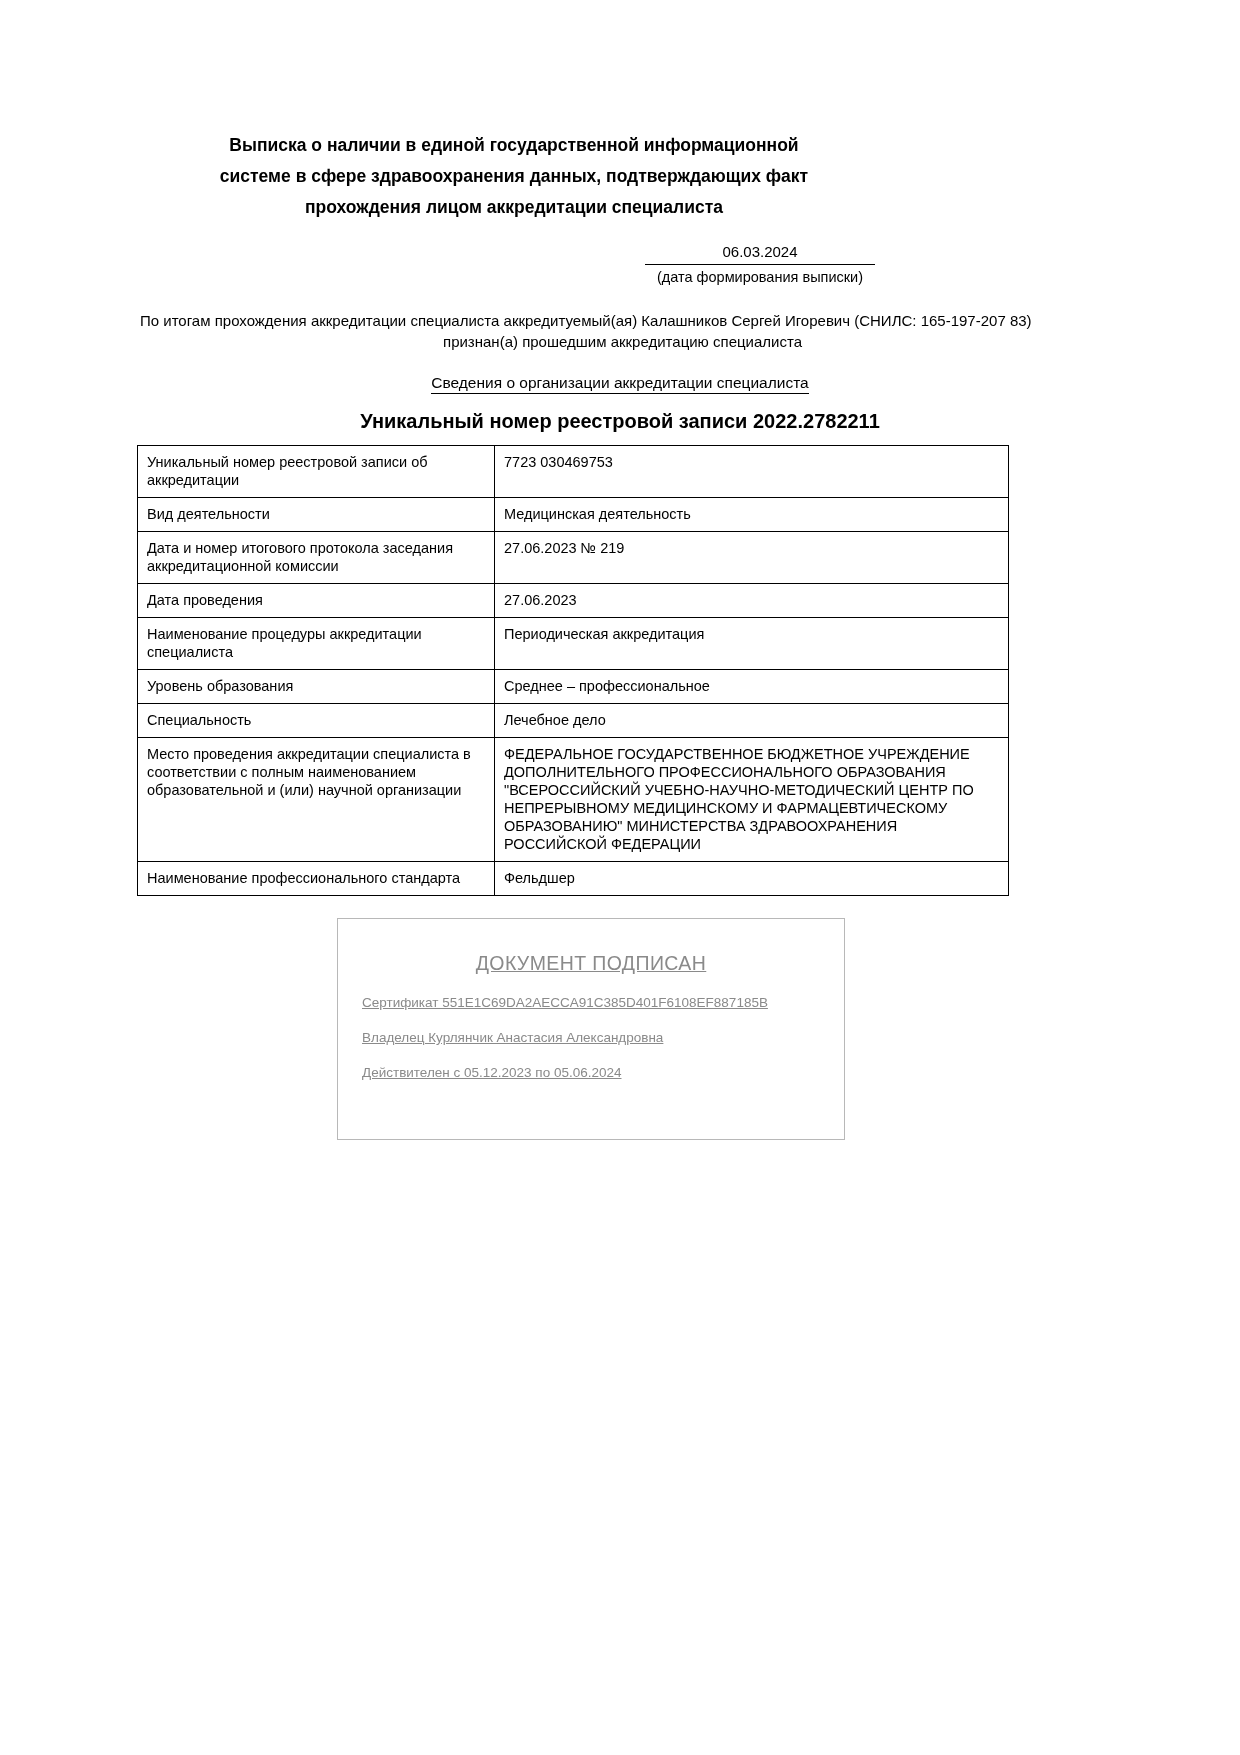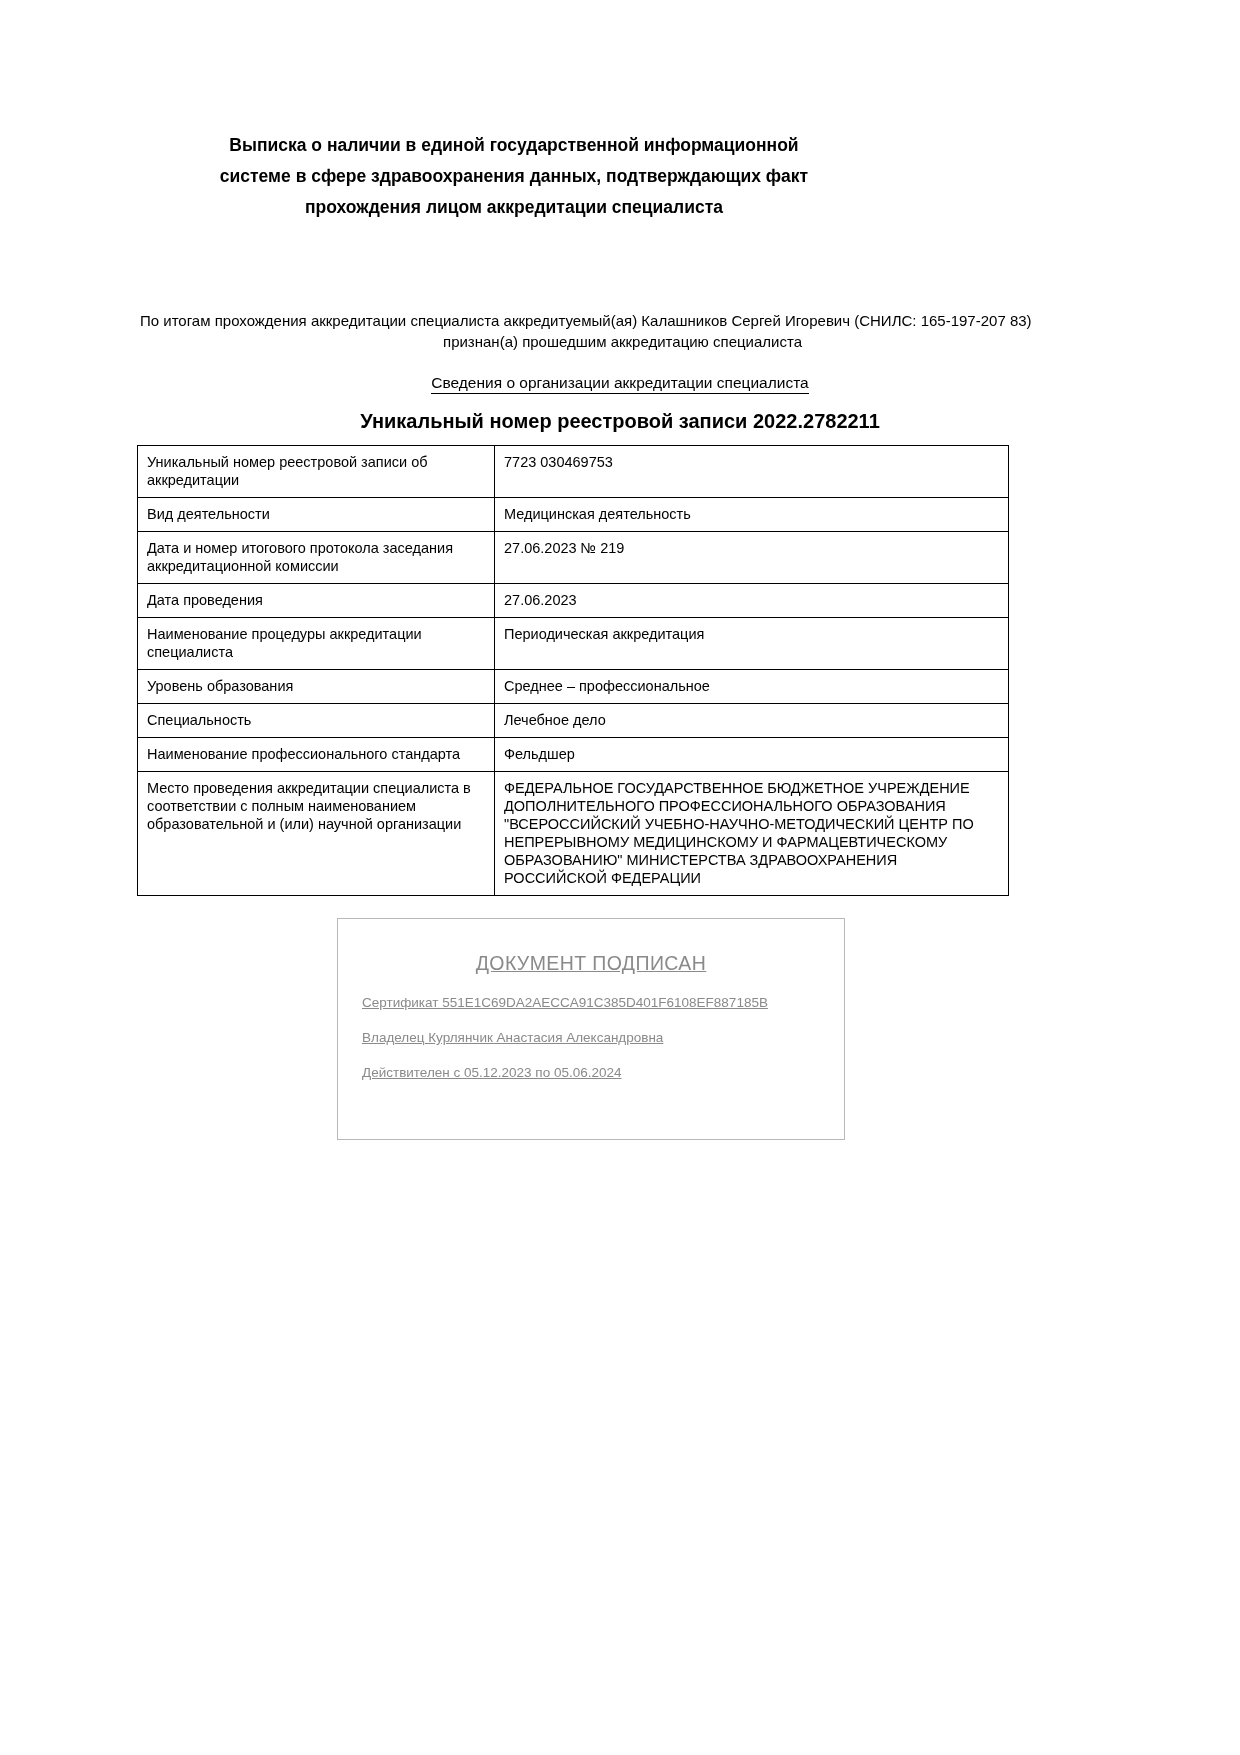--- a/index.html
+++ b/index.html
@@ -143,20 +143,24 @@
 <body>
 
 <div class="page">
 
   <div class="doc-title">
     <span class="tline">Выписка о наличии в единой государственной информационной</span>
     <span class="tline">системе в сфере здравоохранения данных, подтверждающих факт</span>
     <span class="tline">прохождения лицом аккредитации специалиста</span>
   </div>
 
+  <div class="date-block">
+    <span class="date-value">06.03.2024</span>
+    <span class="date-caption">(дата формирования выписки)</span>
+  </div>
 
   <div class="intro">
     <span class="iline first">По итогам прохождения аккредитации специалиста аккредитуемый(ая) Калашников Сергей Игоревич (СНИЛС: 165-197-207 83)</span>
     <span class="iline">признан(а) прошедшим аккредитацию специалиста</span>
   </div>
 
   <div class="section-heading">
     <span>Сведения о организации аккредитации специалиста</span>
   </div>
 
@@ -186,26 +190,26 @@
       </tr>
       <tr>
         <td class="label">Уровень образования</td>
         <td class="value">Среднее – профессиональное</td>
       </tr>
       <tr>
         <td class="label">Специальность</td>
         <td class="value">Лечебное дело</td>
       </tr>
       <tr>
+        <td class="label">Место проведения аккредитации специалиста в соответствии с полным наименованием образовательной и (или) научной организации</td>
+        <td class="value">ФЕДЕРАЛЬНОЕ ГОСУДАРСТВЕННОЕ БЮДЖЕТНОЕ УЧРЕЖДЕНИЕ ДОПОЛНИТЕЛЬНОГО ПРОФЕССИОНАЛЬНОГО ОБРАЗОВАНИЯ "ВСЕРОССИЙСКИЙ УЧЕБНО-НАУЧНО-МЕТОДИЧЕСКИЙ ЦЕНТР ПО НЕПРЕРЫВНОМУ МЕДИЦИНСКОМУ И ФАРМАЦЕВТИЧЕСКОМУ ОБРАЗОВАНИЮ" МИНИСТЕРСТВА ЗДРАВООХРАНЕНИЯ РОССИЙСКОЙ ФЕДЕРАЦИИ</td>
+      </tr>
+      <tr>
         <td class="label">Наименование профессионального стандарта</td>
         <td class="value">Фельдшер</td>
-      </tr>
-      <tr>
-        <td class="label">Место проведения аккредитации специалиста в соответствии с полным наименованием образовательной и (или) научной организации</td>
-        <td class="value">ФЕДЕРАЛЬНОЕ ГОСУДАРСТВЕННОЕ БЮДЖЕТНОЕ УЧРЕЖДЕНИЕ ДОПОЛНИТЕЛЬНОГО ПРОФЕССИОНАЛЬНОГО ОБРАЗОВАНИЯ "ВСЕРОССИЙСКИЙ УЧЕБНО-НАУЧНО-МЕТОДИЧЕСКИЙ ЦЕНТР ПО НЕПРЕРЫВНОМУ МЕДИЦИНСКОМУ И ФАРМАЦЕВТИЧЕСКОМУ ОБРАЗОВАНИЮ" МИНИСТЕРСТВА ЗДРАВООХРАНЕНИЯ РОССИЙСКОЙ ФЕДЕРАЦИИ</td>
       </tr>
     </tbody>
   </table>
 
   <div class="signature">
     <div class="sig-h">ДОКУМЕНТ ПОДПИСАН</div>
     <div class="sig-line">Сертификат 551E1C69DA2AECCA91C385D401F6108EF887185B</div>
     <div class="sig-line">Владелец Курлянчик Анастасия Александровна</div>
     <div class="sig-line">Действителен с 05.12.2023 по 05.06.2024</div>
   </div>

